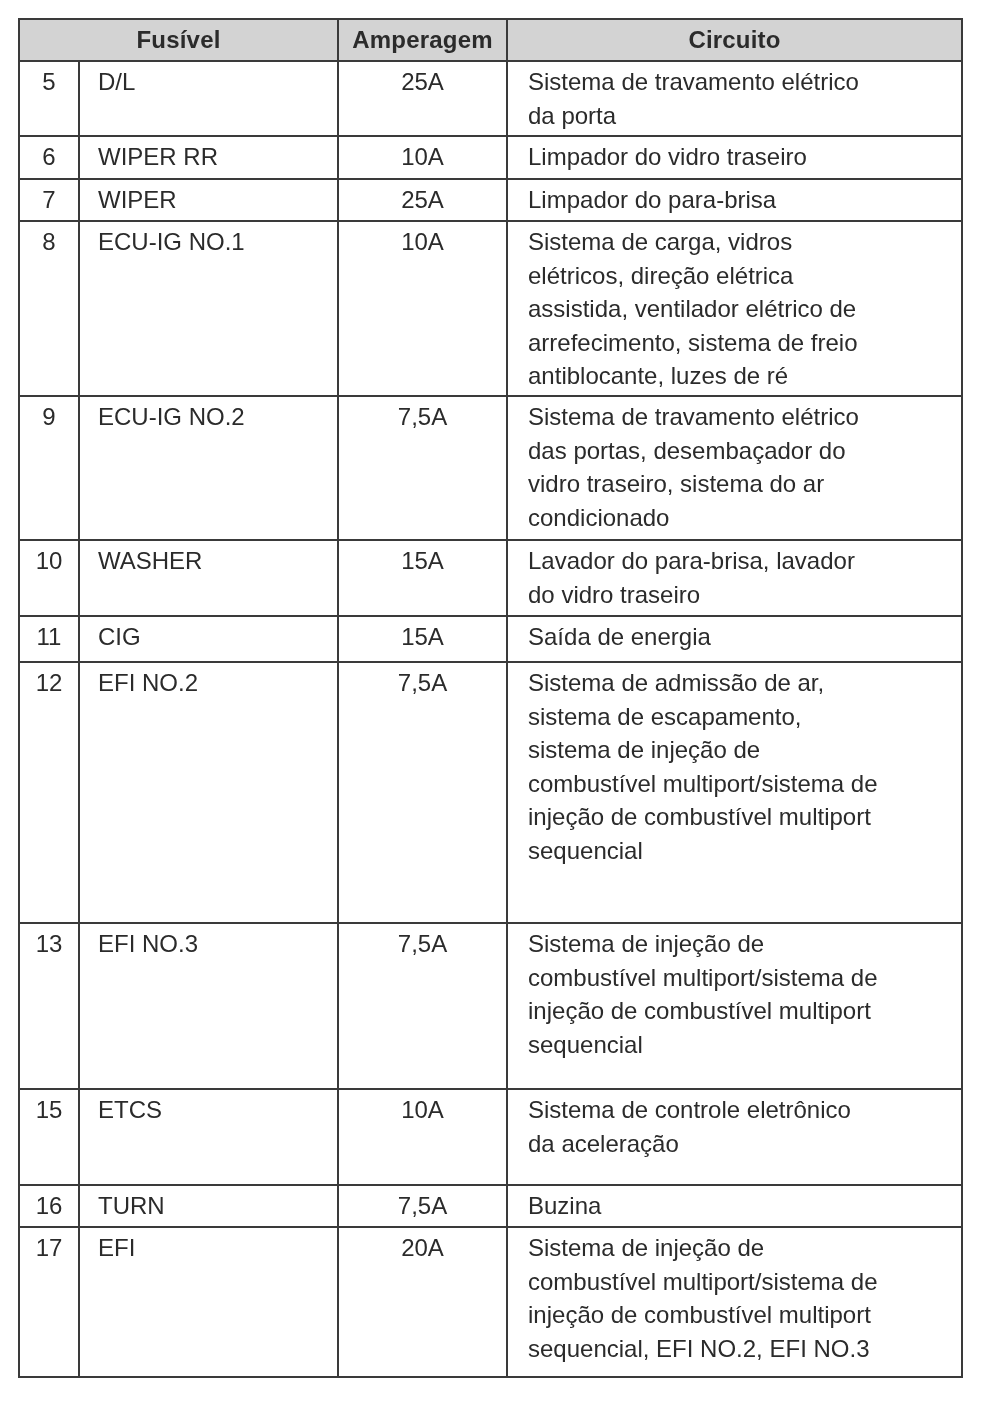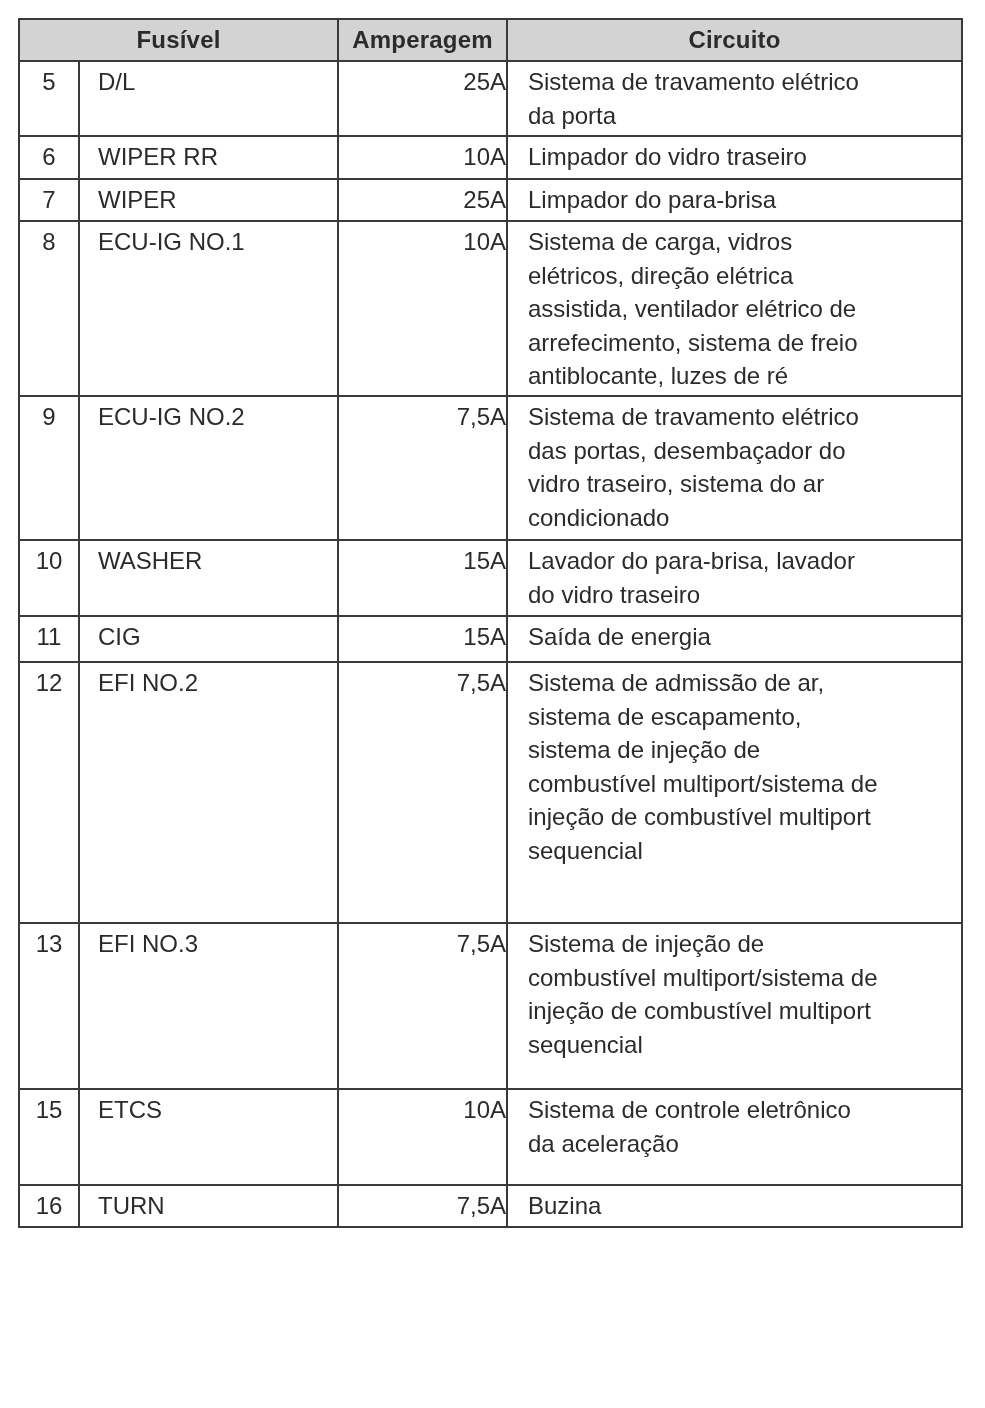--- a/index.html
+++ b/index.html
@@ -5,21 +5,21 @@
   html, body { margin:0; padding:0; background:#ffffff; }
   body { width:985px; height:1408px; position:relative; overflow:hidden;
          font-family:"Liberation Sans", "DejaVu Sans", sans-serif; color:#2b2b2b; }
   table.fuse { position:absolute; left:18px; top:18px; border-collapse:collapse;
                table-layout:fixed; width:943px; }
   table.fuse td, table.fuse th { border:2px solid #3a3a3a; vertical-align:top; padding:0; }
   table.fuse th { background:#d3d3d3; font-weight:bold; font-size:24px; height:40px;
                   text-align:center; vertical-align:middle; letter-spacing:0.2px; }
   .c-num { text-align:center; font-size:24px; padding-top:6px !important; }
   .c-name { font-size:24px; padding:6px 0 0 18px !important; }
-  .c-amp { text-align:right; font-size:24px; padding-top:6px !important; }
+  .c-amp { text-align:center; font-size:24px; padding-top:6px !important; }
   .c-circ { font-size:24px; line-height:33.5px; padding:3px 12px 2px 20px !important; }
   .c-circ div { white-space:nowrap; }
 </style>
 </head>
 <body>
 
 <table class="fuse">
   <colgroup>
     <col style="width:60px">
       <col style="width:259px">
@@ -133,14 +133,25 @@
         </td>
       </tr>
       <tr style="height: 42px;">
         <td class="c-num">16</td>
         <td class="c-name">TURN</td>
         <td class="c-amp">7,5A</td>
         <td class="c-circ">
           <div>Buzina</div>
         </td>
       </tr>
+      <tr style="height: 150px;">
+        <td class="c-num">17</td>
+        <td class="c-name">EFI</td>
+        <td class="c-amp">20A</td>
+        <td class="c-circ">
+          <div>Sistema de injeção de</div>
+          <div>combustível multiport/sistema de</div>
+          <div>injeção de combustível multiport</div>
+          <div>sequencial, EFI NO.2, EFI NO.3</div>
+        </td>
+      </tr>
     </tbody>
 </table>
 
 </body></html>

